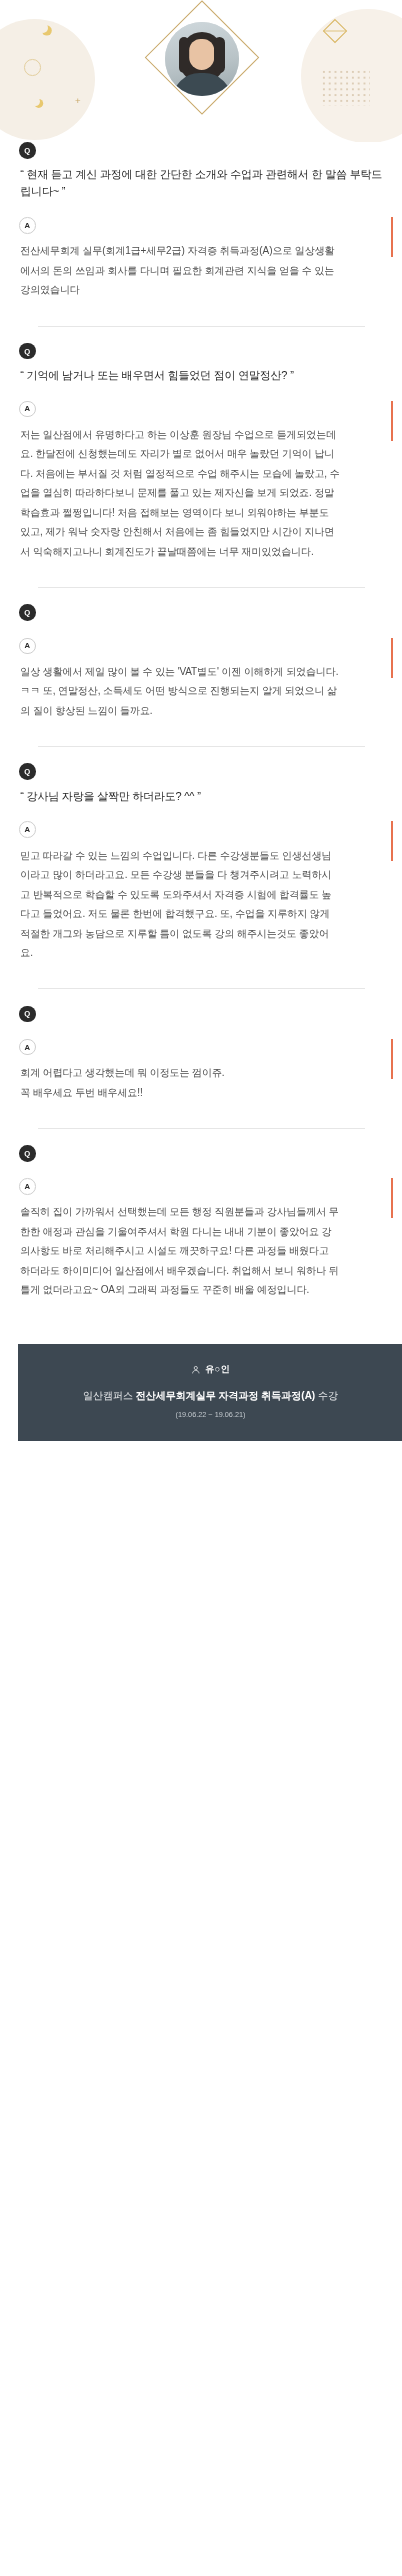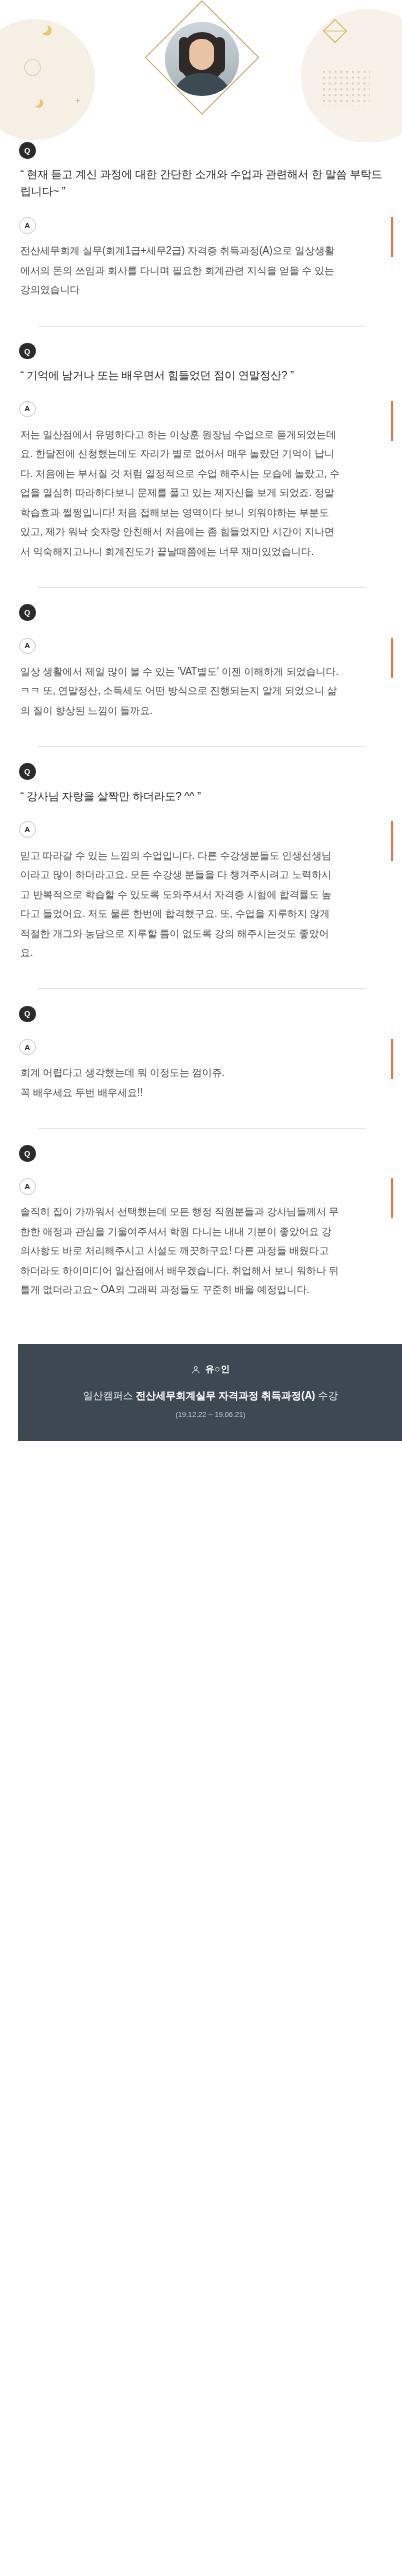--- a/index.html
+++ b/index.html
@@ -358,17 +358,17 @@
     <div class="who">
       <svg width="9.6" height="9.6" viewBox="0 0 24 24">
         <circle cx="12" cy="7.5" r="4" fill="none" stroke="#ffffff" stroke-width="1.7"></circle>
         <path d="M4 21c0-4.4 3.6-7.5 8-7.5s8 3.1 8 7.5" fill="none" stroke="#ffffff" stroke-width="1.7"></path>
       </svg>
       <span>유○인</span>
     </div>
     <div class="course">
       <span>일산캠퍼스 </span><b>전산세무회계실무 자격과정 취득과정(A)</b><span> 수강</span>
     </div>
-    <div class="period">(19.12.22 ~ 19.06.21)</div>
+    <div class="period">(19.06.22 ~ 19.06.21)</div>
   </div>
 
 </div>
 
 
 </body></html>

